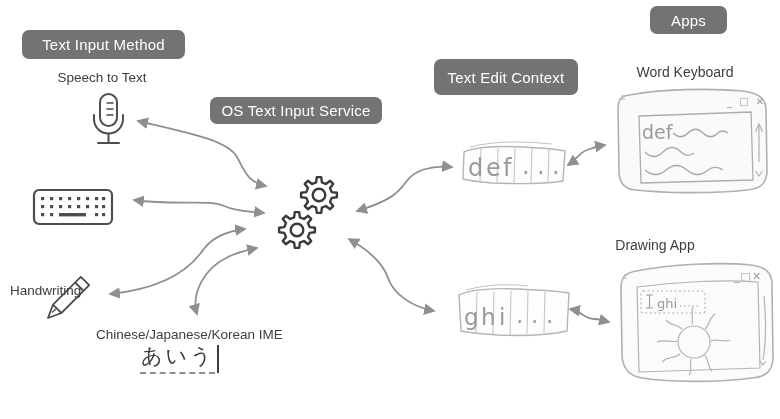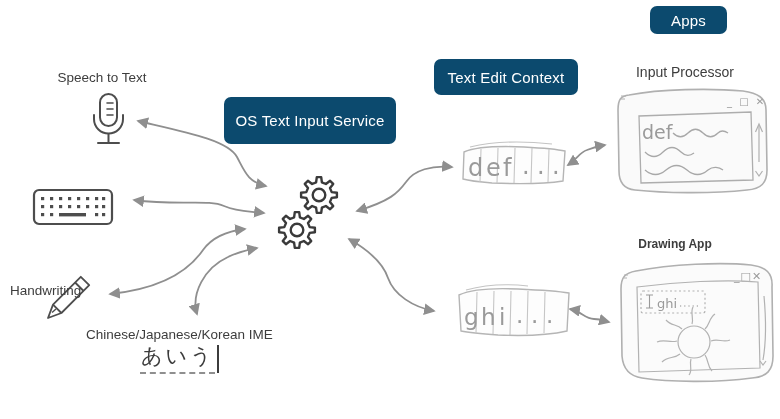--- a/index.html
+++ b/index.html
@@ -1,18 +1,18 @@
 <!DOCTYPE html>
 <html><head>
 <meta charset="utf-8">
 <style>
   html,body{margin:0;padding:0;background:#fff;}
   .stage{position:relative;width:780px;height:419px;background:#ffffff;overflow:hidden;
          font-family:"Liberation Sans",sans-serif;}
-  .pill{position:absolute;background:#0c4a6e;color:#fff;border-radius:7px;
+  .pill{position:absolute;background:#737373;color:#fff;border-radius:7px;
         display:flex;align-items:center;justify-content:center;
         font-size:15px;letter-spacing:.2px;}
   .lbl{position:absolute;color:#3d3d3d;font-size:13.5px;white-space:nowrap;}
   .center{text-align:center;}
   svg{position:absolute;left:0;top:0;}
   .sketchtext{font-family:"DejaVu Sans",sans-serif;fill:#9a9a9a;}
   .ime{position:absolute;left:140px;top:342px;display:flex;align-items:flex-end;justify-content:space-between;}
   .ime-comp{font-family:"DejaVu Sans",sans-serif;font-size:21px;color:#3c3c3c;
             letter-spacing:3px;border-bottom:2px dashed #8f8f8f;padding:0 1px 2px 1px;}
   .ime-caret{width:2px;height:28px;background:#3c3c3c;margin-left:2px;margin-bottom:1px;}
@@ -157,28 +157,29 @@
         <path d="M61,83 C54,85 48,81 41,84"></path>
         <path d="M66,71 C61,66 55,68 50,62"></path>
       </g>
       <g stroke="#b2b2b2" stroke-width="1.2" fill="none">
         <path d="M148,38 C150,60 150,85 147,102"></path>
         <path d="M144,103 L147,107 L150,103"></path>
       </g>
     </g>
   </svg>
 
-  <div class="pill" style="left:224px;top:97px;width:172px;height:47px;">OS Text Input Service</div>
+  <div class="pill" style="left:22px;top:30px;width:163px;height:29px;">Text Input Method</div>
+  <div class="pill" style="left:210px;top:97px;width:172px;height:27px;">OS Text Input Service</div>
   <div class="pill" style="left:434px;top:59px;width:144px;height:36px;">Text Edit Context</div>
   <div class="pill" style="left:650px;top:6px;width:77px;height:28px;">Apps</div>
 
   <div class="lbl center" style="left:50px;top:70px;width:104px;">Speech to Text</div>
   <div class="lbl" style="left:10px;top:247px;margin-top:36px;">Handwriting</div>
-  <div class="lbl" style="left:86px;top:327px;">Chinese/Japanese/Korean IME</div>
-  <div class="lbl center" style="left:627px;top:64px;width:116px;font-size:14px;">Input Processor</div>
-  <div class="lbl center" style="left:631px;top:237px;width:88px;font-size:12px;font-weight:bold;">Drawing App</div>
+  <div class="lbl" style="left:96px;top:327px;">Chinese/Japanese/Korean IME</div>
+  <div class="lbl center" style="left:627px;top:64px;width:116px;font-size:14px;">Word Keyboard</div>
+  <div class="lbl center" style="left:611px;top:237px;width:88px;font-size:14px;">Drawing App</div>
 
   <div class="ime">
     <span class="ime-comp">あいう</span>
     <span class="ime-caret"></span>
   </div>
 
 </div>
 
 </body></html>

